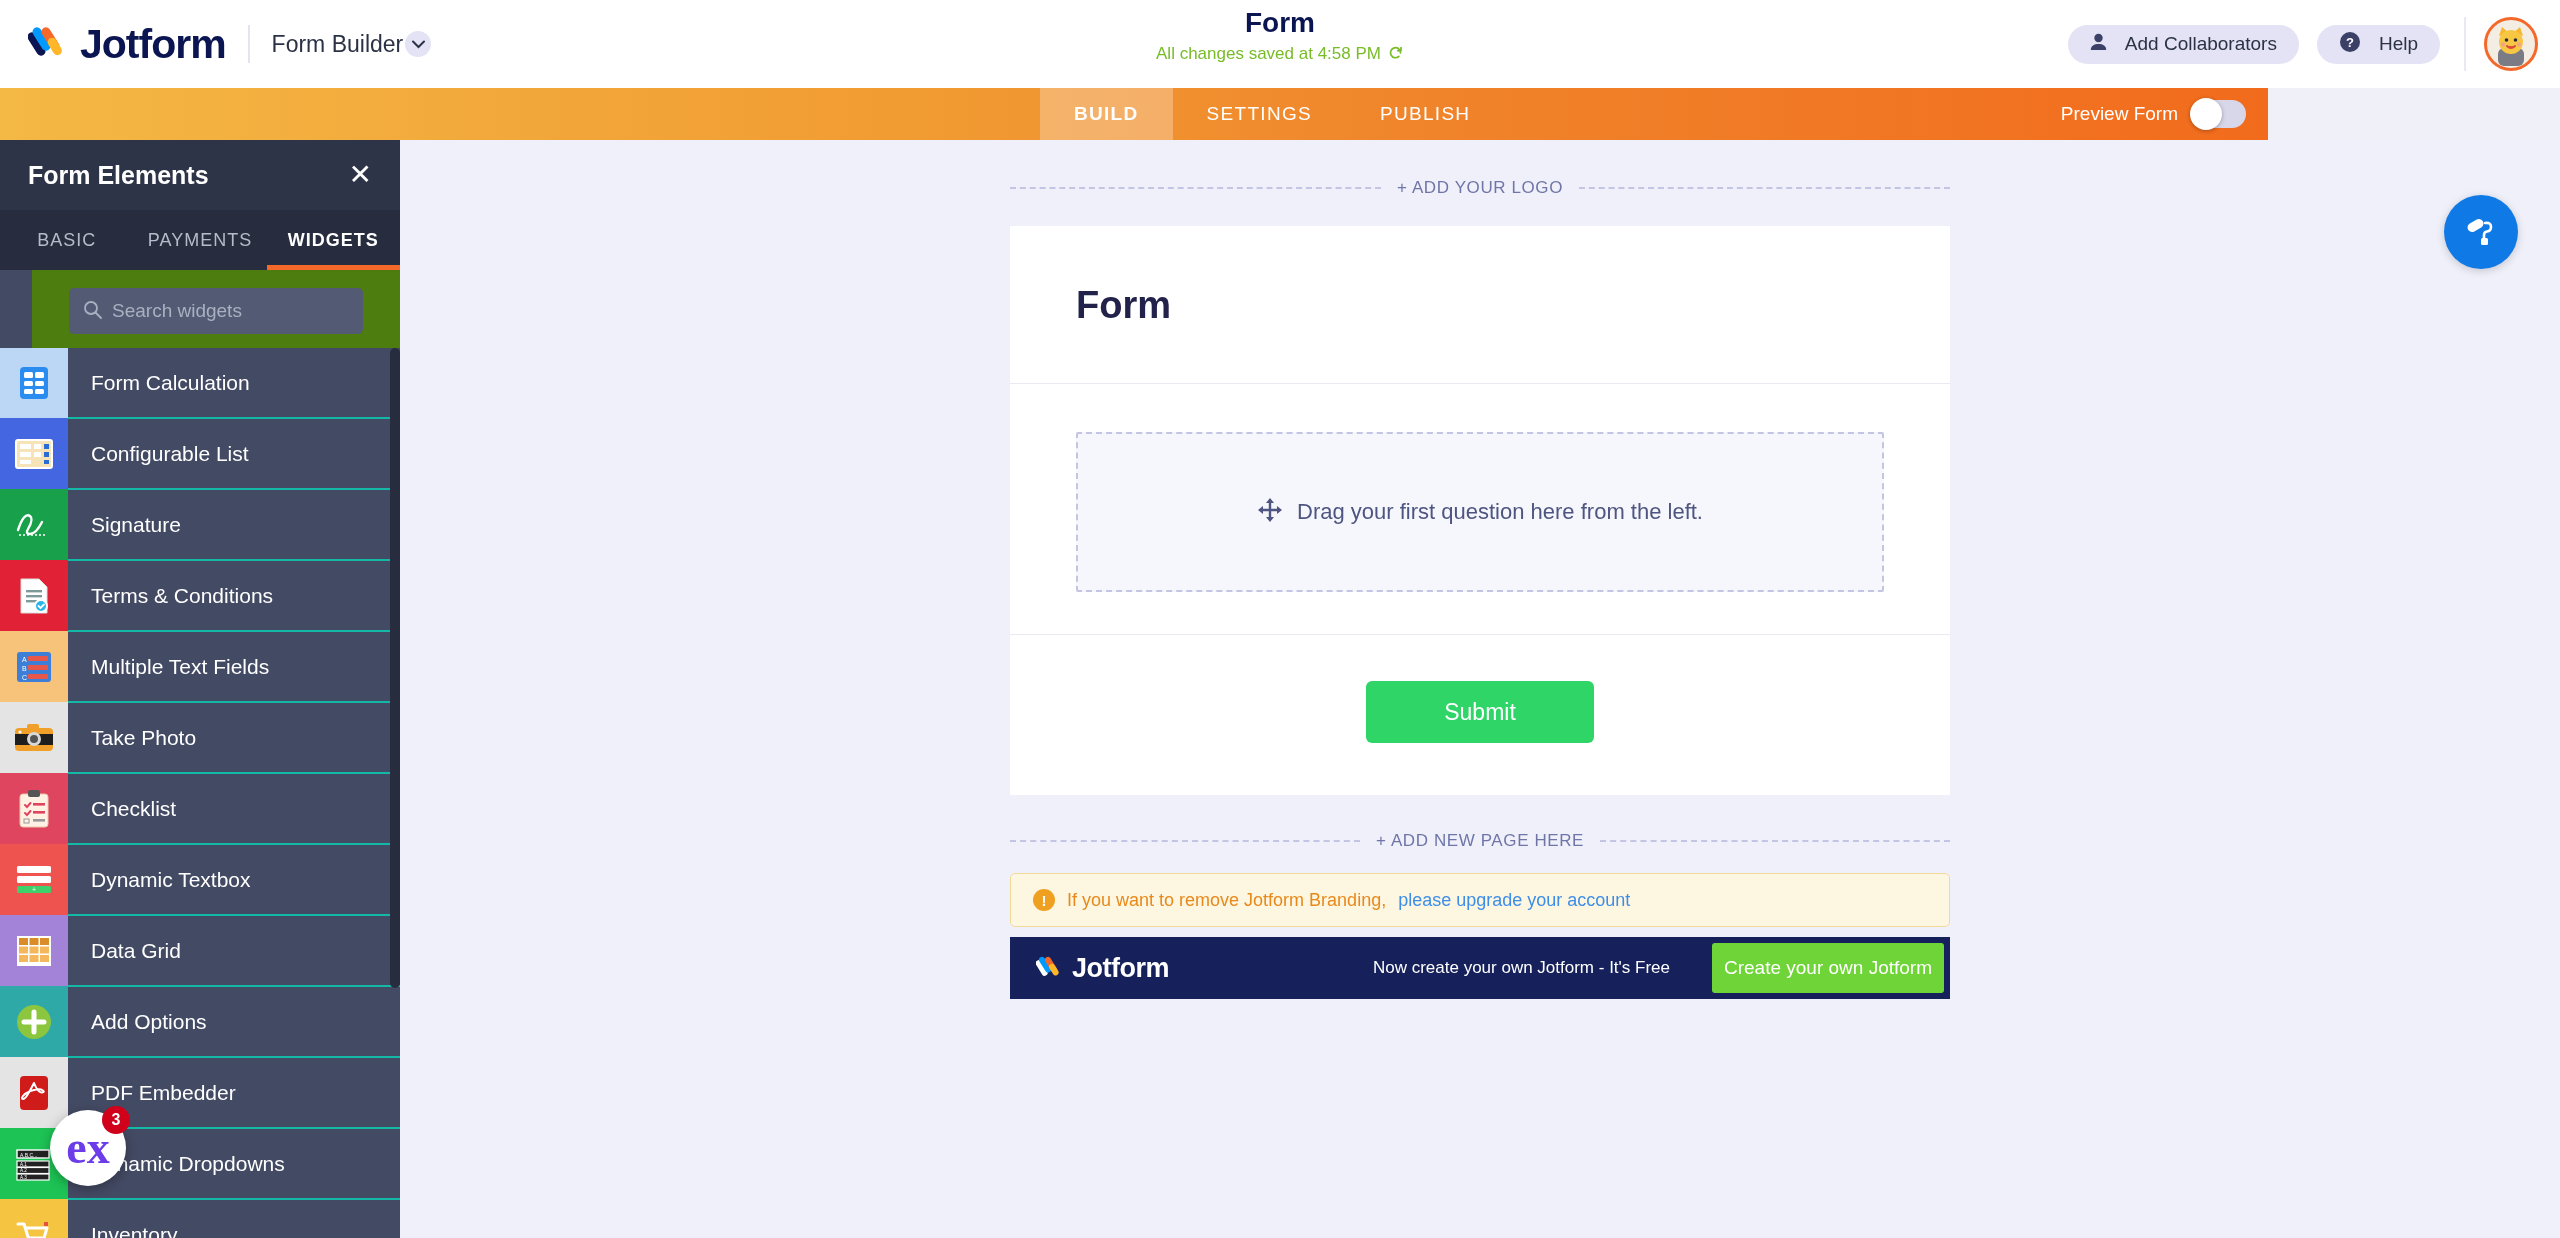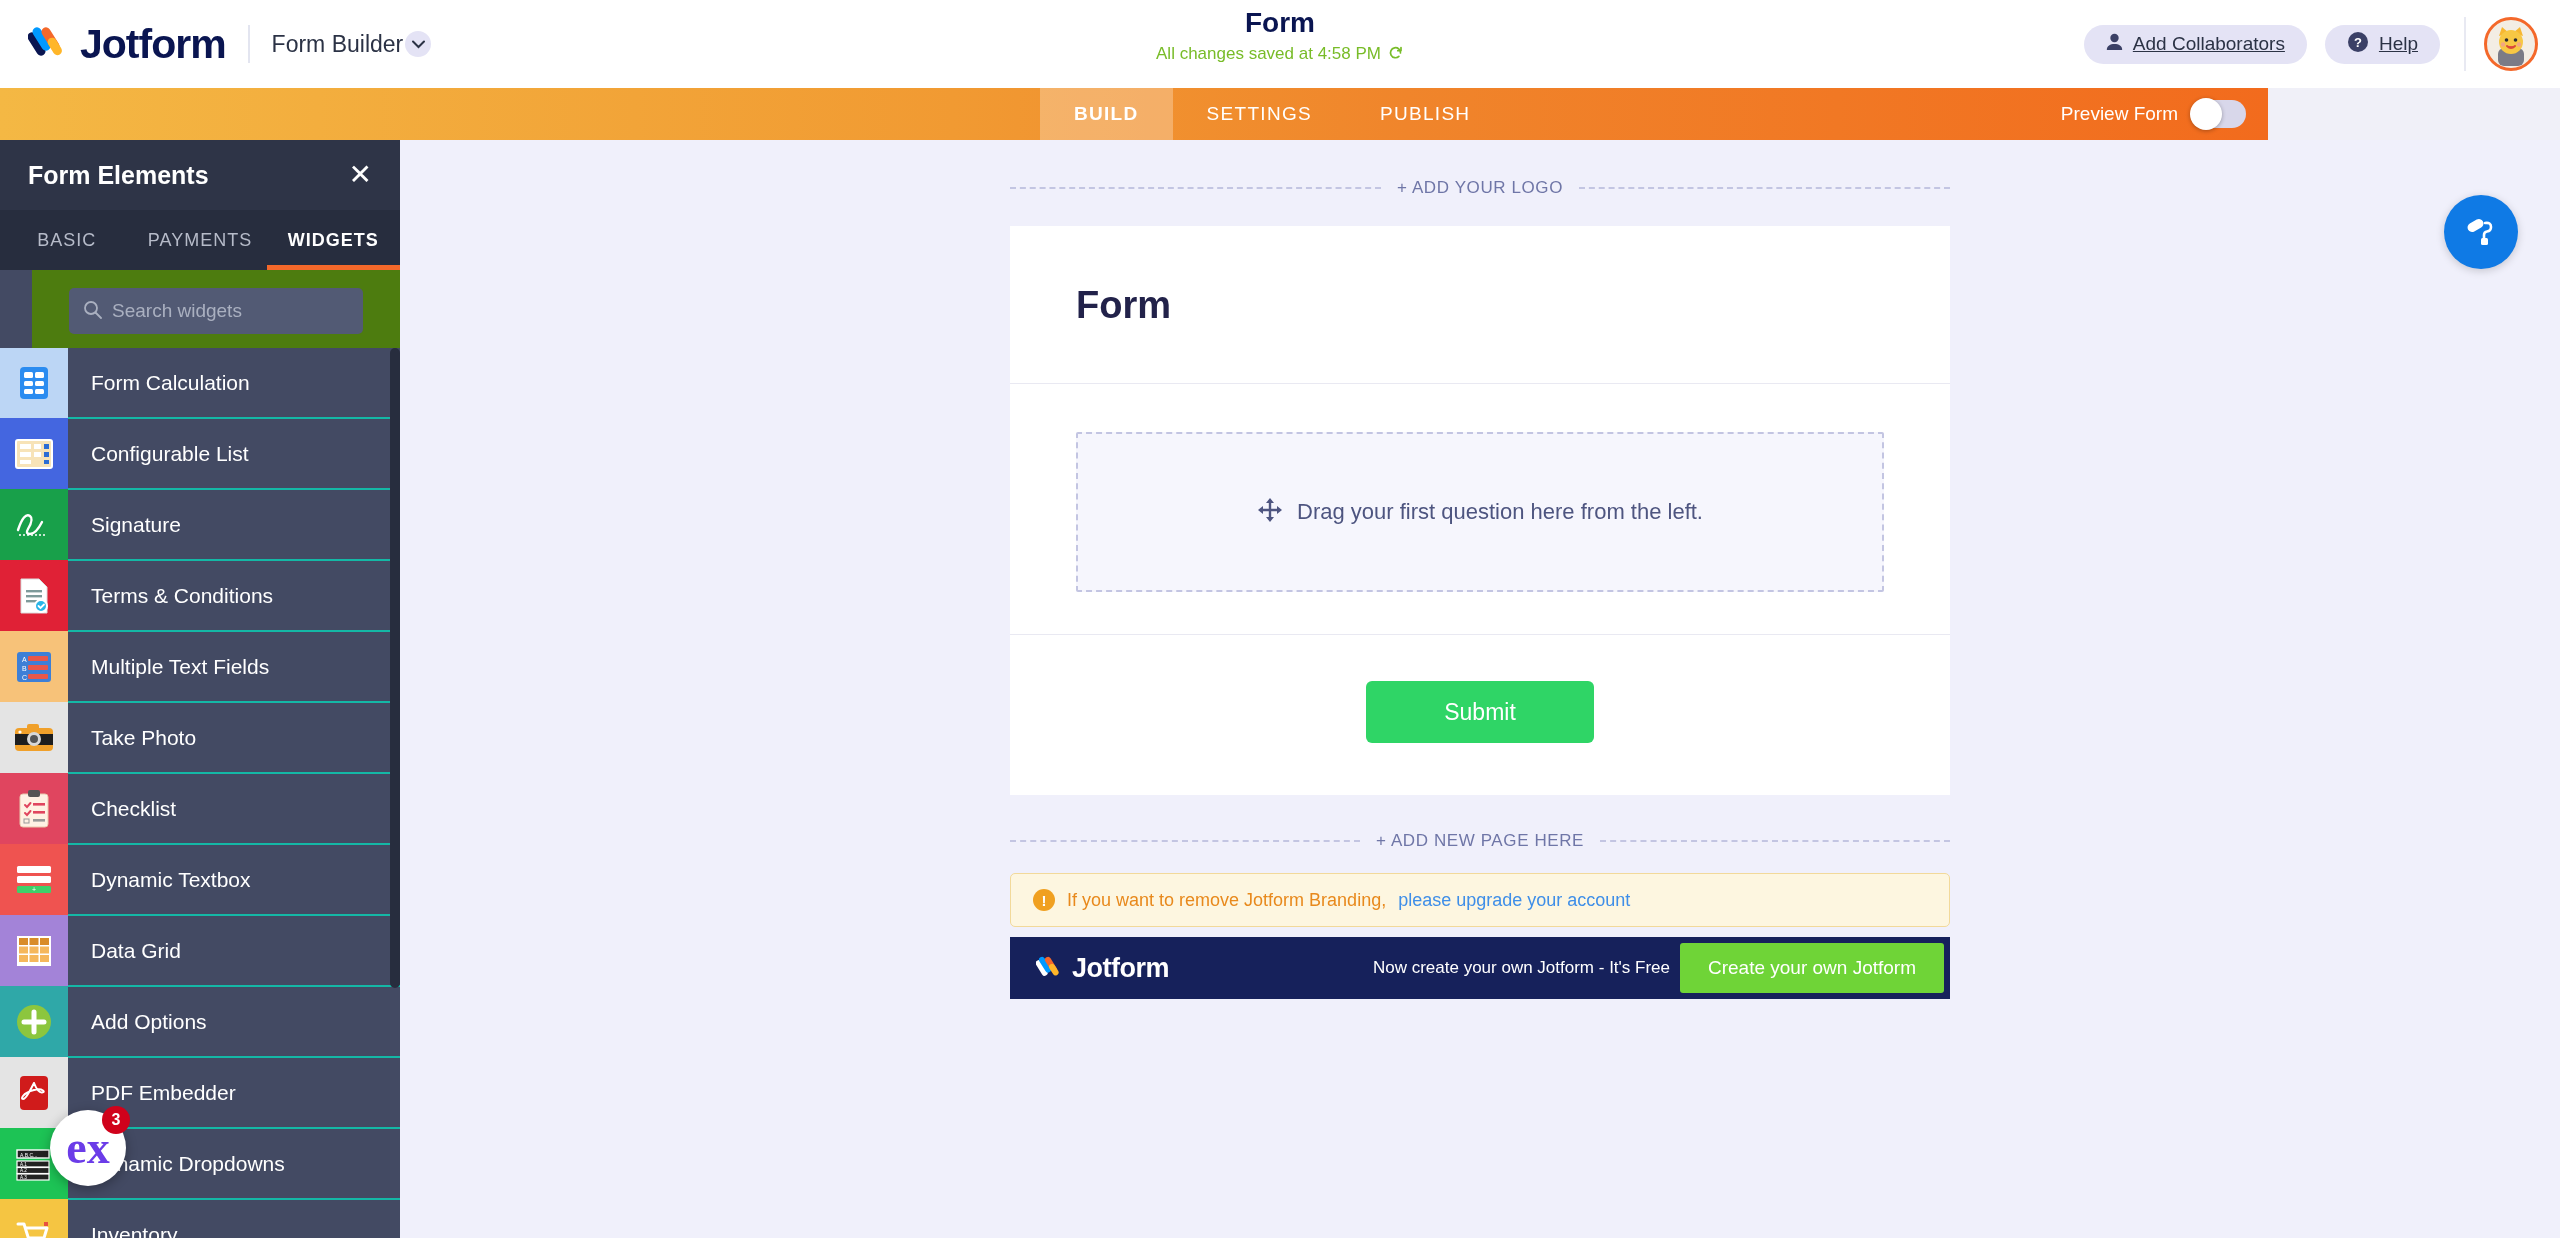--- a/index.html
+++ b/index.html
@@ -44,25 +44,24 @@
   .saved-note {
     font-size: 17px; color: #78bc28; margin-top: 5px;
     display: inline-flex; align-items: center; gap: 7px; pointer-events: auto;
   }
   .header-right {
     position: absolute; right: 0; top: 0; height: 88px;
     display: flex; align-items: center; gap: 18px; padding-right: 22px;
   }
   .pill-btn {
     height: 39px; border-radius: 24px; background: #e4e3f5;
-    display: flex; align-items: center; gap: 10px;
+    display: flex; align-items: center; gap: 18px;
     padding: 0 22px; font-size: 19px; color: #2b3245;
     border: none; cursor: pointer; white-space: nowrap;
     font-family: "Liberation Sans", sans-serif;
-    text-decoration: underline;
   }
   .hdr-divider { width: 2px; height: 54px; background: #e8e9f2; margin-left: 6px; }
   .avatar {
     width: 54px; height: 54px; border-radius: 50%;
     border: 3px solid #f4682a; background: #f3ede4;
     display: flex; align-items: center; justify-content: center;
     font-size: 30px; overflow: hidden; cursor: pointer;
   }
 
   
@@ -222,21 +221,21 @@
   }
   .jf-banner .wm { font-size: 27px; font-weight: bold; color: #fff; letter-spacing: -.5px; }
   .jf-banner .mark { width: 28px; height: 28px; position: relative; margin-right: 8px; }
   .banner-msg {
     position: absolute; right: 280px; font-size: 17px; color: #fff;
     white-space: nowrap;
   }
   .banner-btn {
     position: absolute; right: 6px; top: 6px; height: 50px;
     background: #6fd437; color: #fff; border: none; border-radius: 3px;
-    padding: 0 28px; font-size: 19px; cursor: pointer;
+    padding: 0 12px; font-size: 19px; cursor: pointer;
     font-family: "Liberation Sans", sans-serif;
   }
   .designer-btn {
     position: absolute; right: 42px; top: 55px;
     width: 74px; height: 74px; border-radius: 50%;
     background: #0f7ae5; display: flex; align-items: center; justify-content: center;
     cursor: pointer; box-shadow: 0 2px 8px rgba(0,0,0,.18);
   }
 </style>
 </head>

